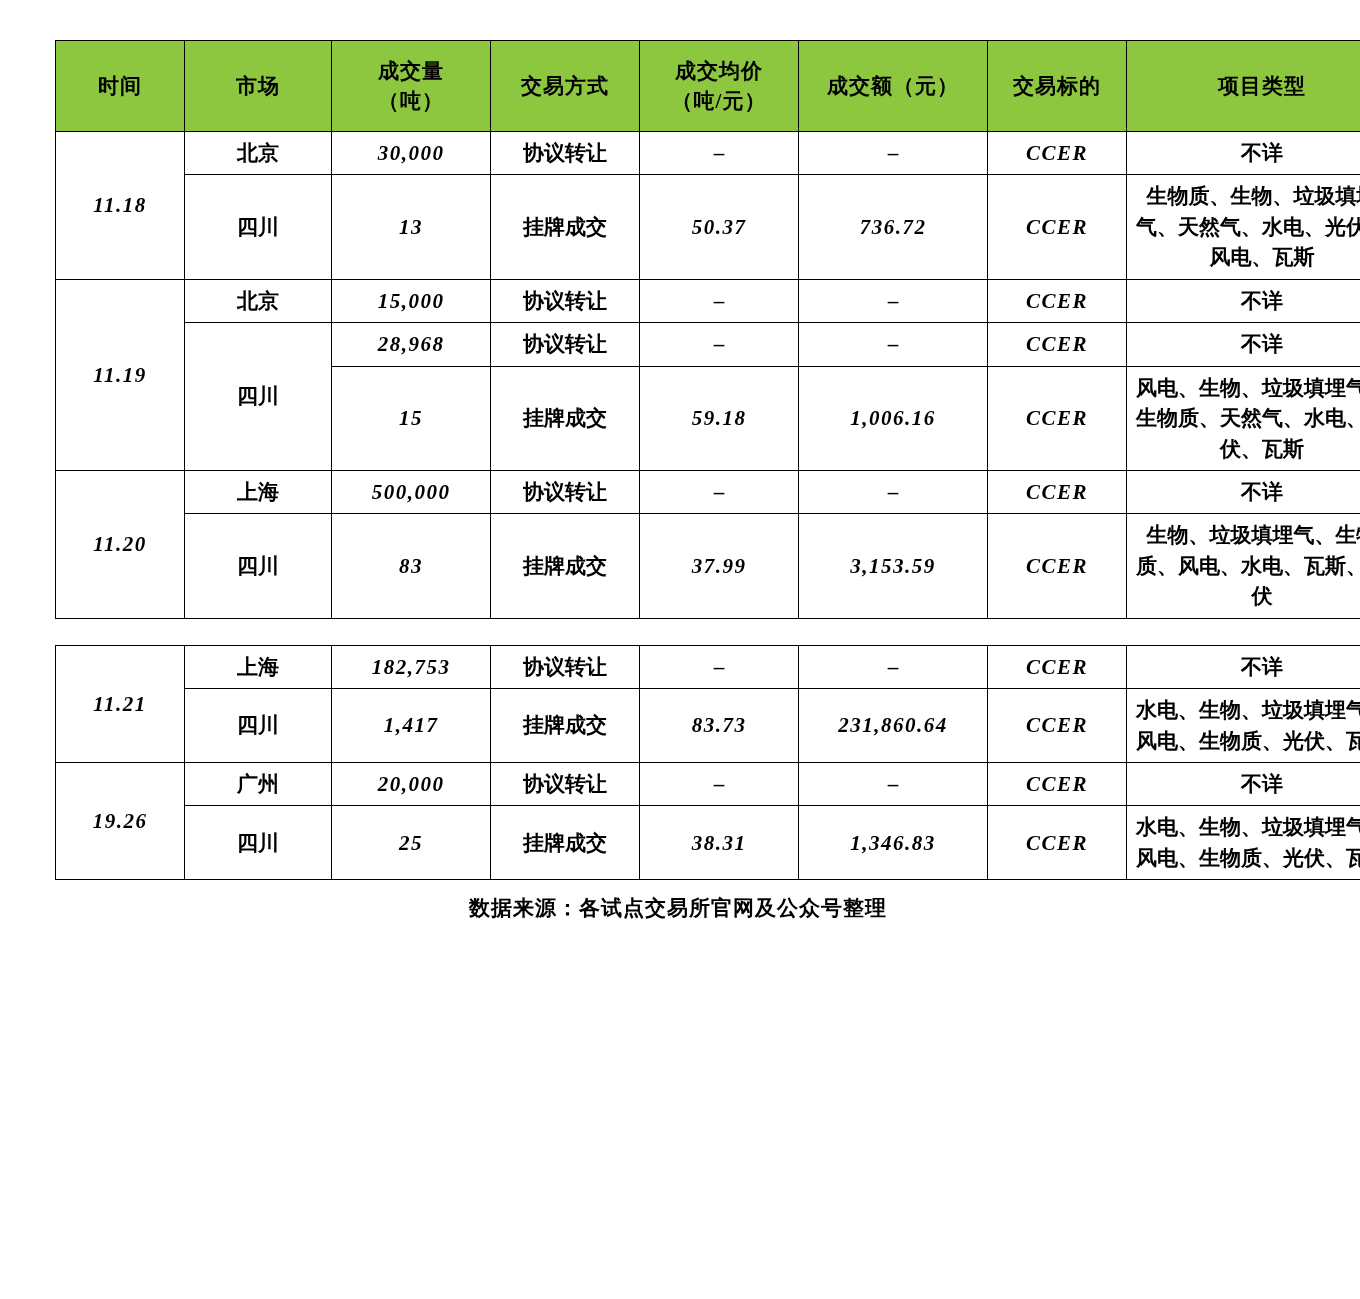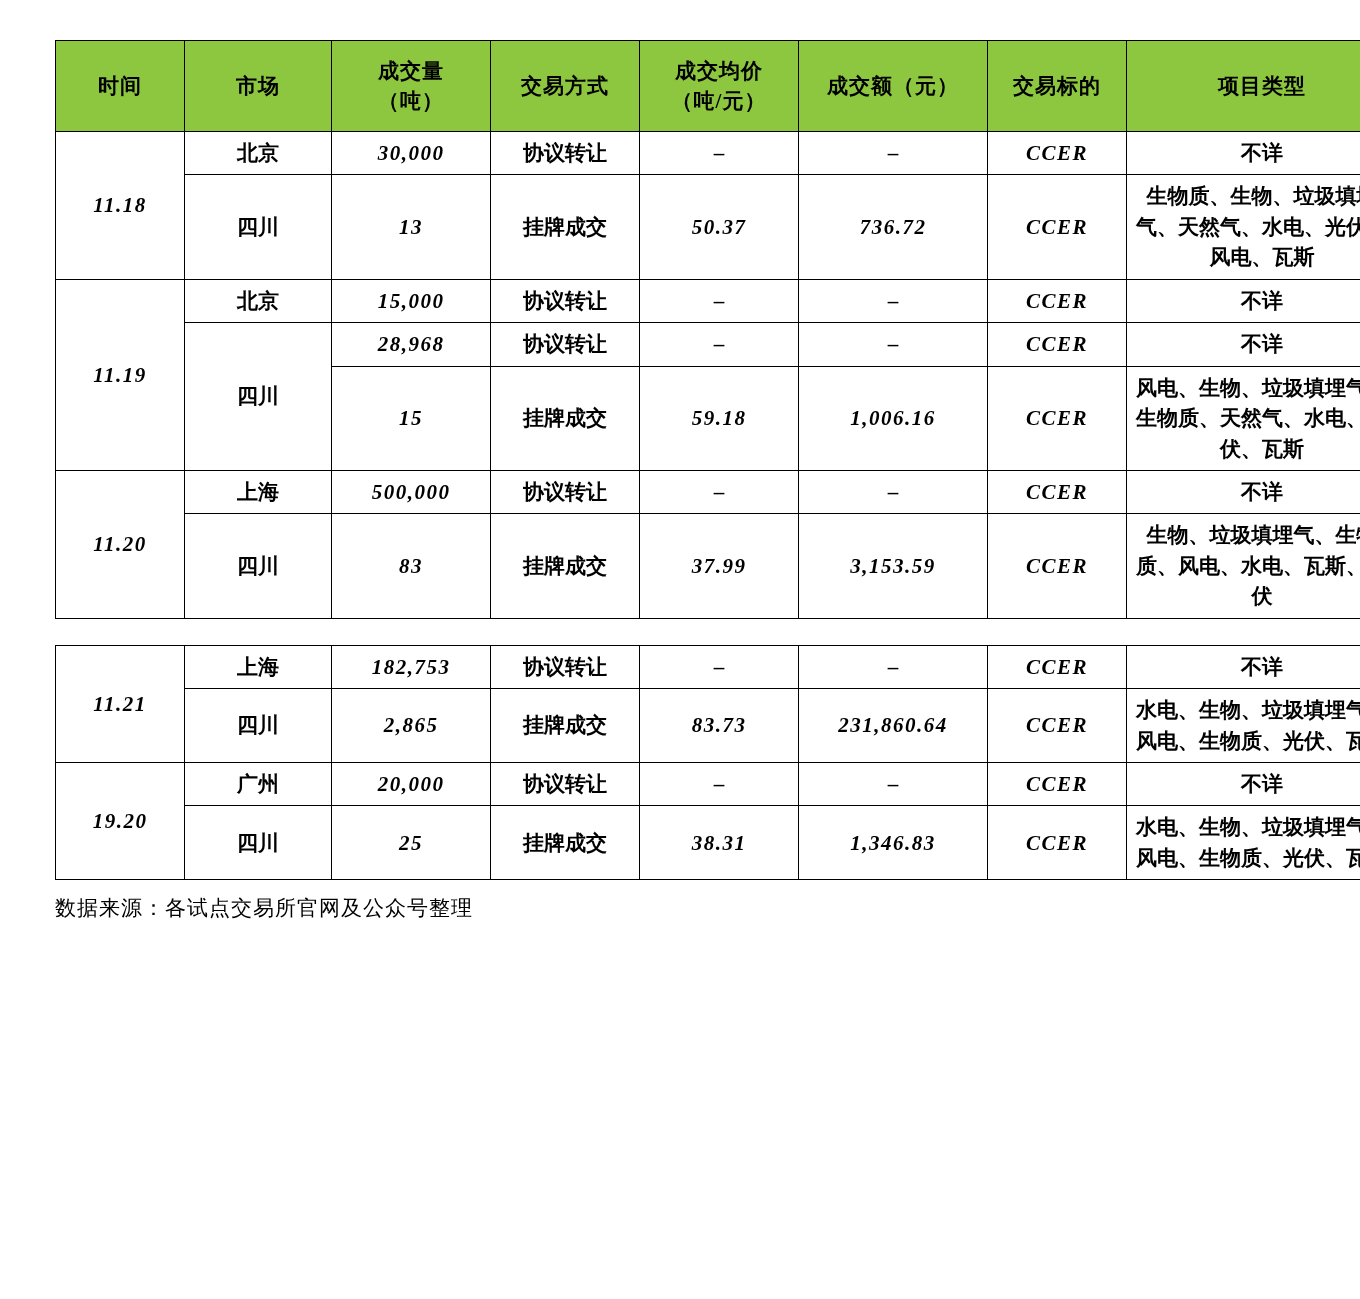--- a/index.html
+++ b/index.html
@@ -55,23 +55,23 @@
     line-height: 1.55;
     font-size: 20px;
   }
   td.dash { font-size: 22px; }
 
   .table-gap {
     height: 26px;
   }
   .source-line {
     width: 1250px;
-    text-align: left;
+    text-align: center;
     font-size: 21px;
-    font-weight: normal;
+    font-weight: bold;
     margin-top: 14px;
     padding-right: 4px;
     box-sizing: border-box;
     letter-spacing: 1px;
   }
   .hdr-two-line { line-height: 1.35; }
 </style>
 </head>
 <body>
 
@@ -191,30 +191,30 @@
         <td class="col-market">上海</td>
         <td class="col-vol num">182,753</td>
         <td class="col-mode">协议转让</td>
         <td class="col-price dash">–</td>
         <td class="col-amount dash">–</td>
         <td class="col-target num">CCER</td>
         <td class="col-type type-cell">不详</td>
       </tr>
       <tr>
         <td>四川</td>
-        <td class="num">2,865</td>
+        <td class="num">1,417</td>
         <td>挂牌成交</td>
         <td class="num">83.73</td>
         <td class="num">231,860.64</td>
         <td class="num">CCER</td>
         <td class="type-cell">水电、生物、垃圾填埋气、风电、生物质、光伏、瓦斯</td>
       </tr>
 
       <tr>
-        <td class="num" rowspan="2">19.20</td>
+        <td class="num" rowspan="2">19.26</td>
         <td>广州</td>
         <td class="num">20,000</td>
         <td>协议转让</td>
         <td class="dash">–</td>
         <td class="dash">–</td>
         <td class="num">CCER</td>
         <td class="type-cell">不详</td>
       </tr>
       <tr>
         <td>四川</td>

